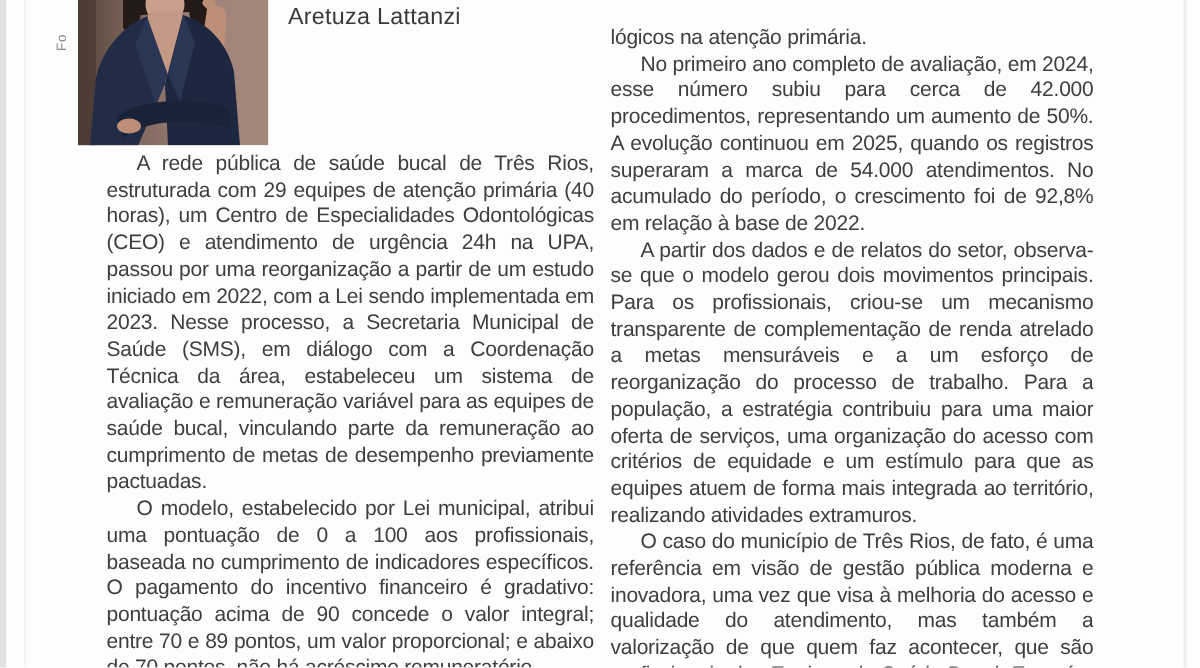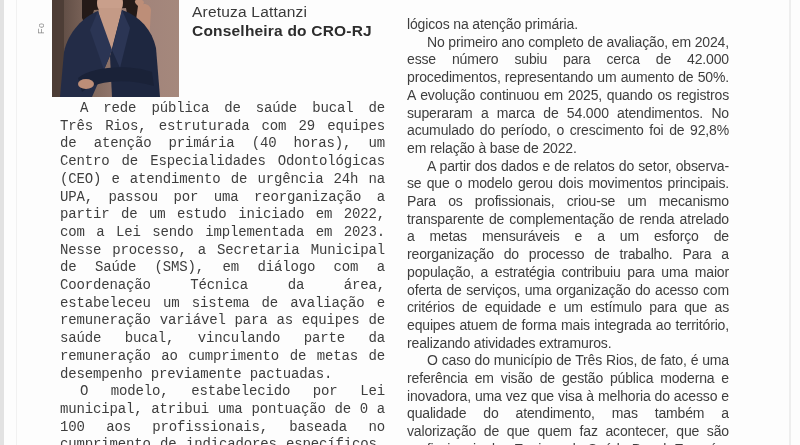--- a/index.html
+++ b/index.html
@@ -26,21 +26,21 @@
   }
   .caption .cap-name{font-size:15.5px;font-weight:400;line-height:18px;letter-spacing:.2px;}
   .caption .cap-role{font-size:15.5px;font-weight:700;line-height:19px;color:#2d2d2d;letter-spacing:.2px;}
 
   .col{
     position:absolute;color:#3e3e3e;
     font-size:14px;line-height:17.7px;letter-spacing:-0.15px;
     text-align:justify;
   }
   .col p{margin:0;text-indent:20px;}
-  .col-left{left:60px;top:100px;width:325px;height:345px;overflow:hidden;font-family:Liberation Mono, monospace;}
+  .col-left{left:71px;top:100px;width:325px;height:345px;overflow:hidden;}
   .col-right{left:407px;top:16px;width:322px;height:445px;overflow:hidden;}
   .cut-top{margin-top:-10px;text-indent:0 !important;}
 </style>
 </head>
 <body>
 
 <div class="scan-edge-left"></div>
 <div class="scan-line-left"></div>
 <div class="scan-line-right"></div>
 
@@ -77,21 +77,20 @@
     <path d="M70,10 L60,50 L68,68 L78,28 Z" fill="#2b3554"></path>
 
     <path d="M26,78 C40,66 78,64 100,72 L102,86 C76,78 44,80 30,92 Z" fill="#1a2238"></path>
 
     <ellipse cx="34" cy="84" rx="8" ry="5" fill="#bd8e78"></ellipse>
   </svg>
 </div>
 
 <div class="caption">
   <div class="cap-name">Aretuza Lattanzi</div>
-  <div class="cap-role">Conselheira do CRO-RJ</div>
 </div>
 
 <div class="col col-left">
   <p>A rede pública de saúde bucal de Três Rios, estruturada com 29 equipes de atenção primária (40 horas), um Centro de Especialidades Odontológicas (CEO) e atendimento de urgência 24h na UPA, passou por uma reorganização a partir de um estudo iniciado em 2022, com a Lei sendo implementada em 2023. Nesse processo, a Secretaria Municipal de Saúde (SMS), em diálogo com a Coordenação Técnica da área, estabeleceu um sistema de avaliação e remuneração variável para as equipes de saúde bucal, vinculando parte da remuneração ao cumprimento de metas de desempenho previamente pactuadas.</p>
   <p>O modelo, estabelecido por Lei municipal, atribui uma pontuação de 0 a 100 aos profissionais, baseada no cumprimento de indicadores específicos. O pagamento do incentivo financeiro é gradativo: pontuação acima de 90 concede o valor integral; entre 70 e 89 pontos, um valor proporcional; e abaixo de 70 pontos, não há acréscimo remuneratório.</p>
 
 </div>
 
 <div class="col col-right">
   <p class="cut-top">lógicos na atenção primária.</p>

